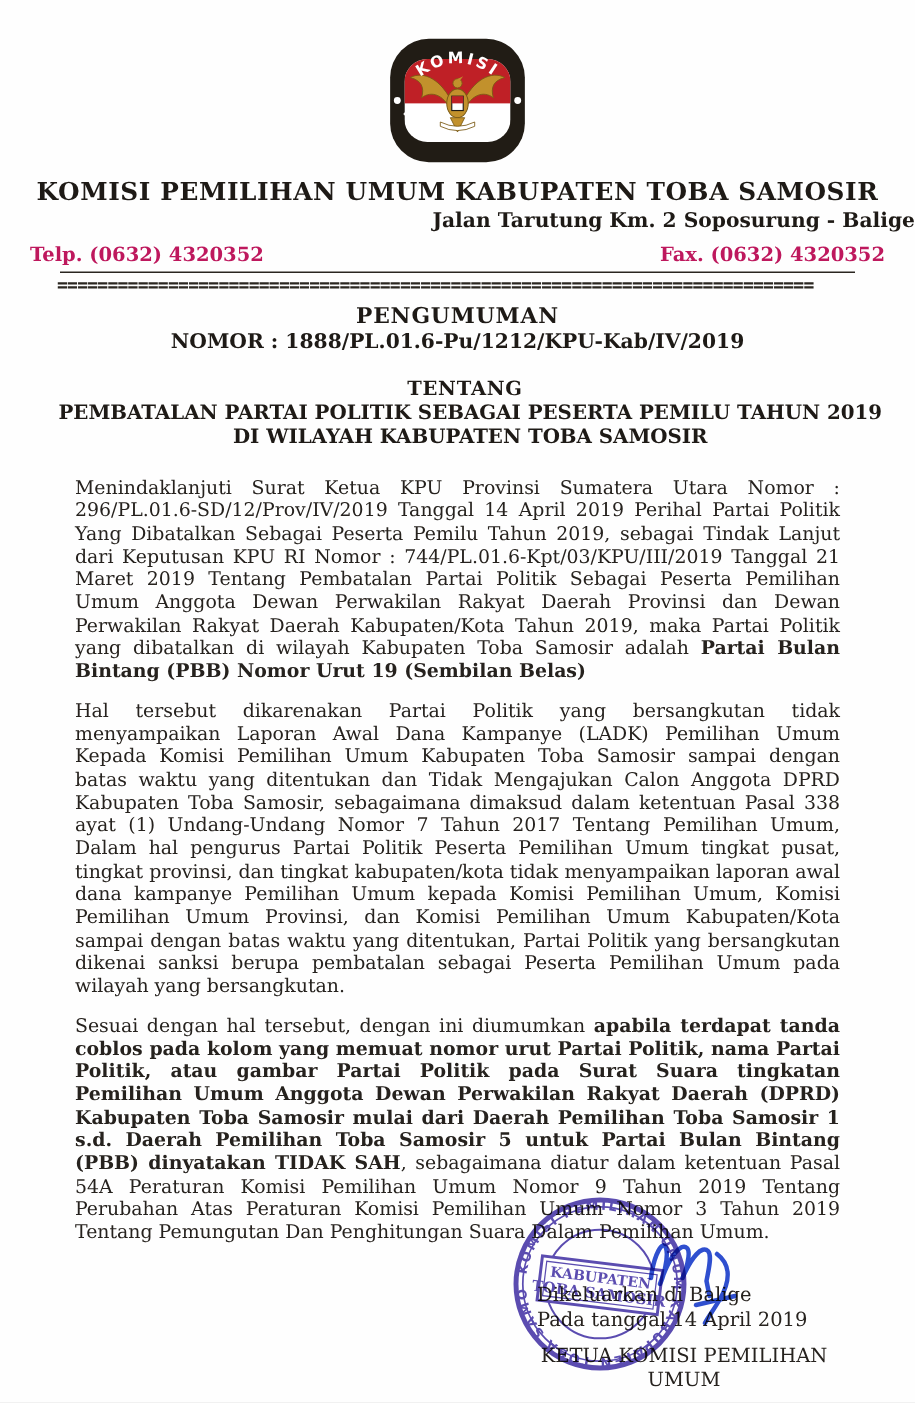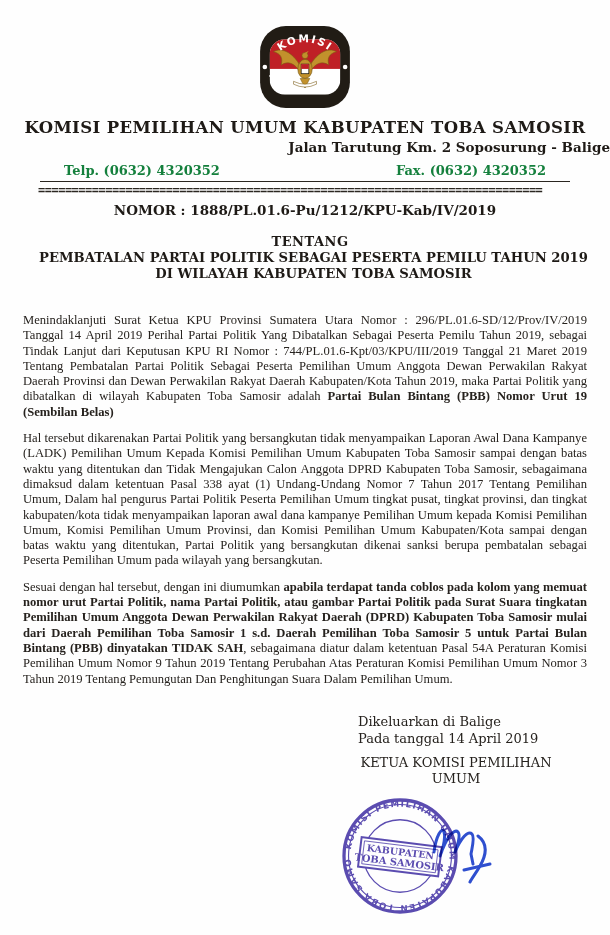--- a/index.html
+++ b/index.html
@@ -14,38 +14,38 @@
   }
   
   .logo-wrap{display:flex;justify-content:center;padding-top:24px;}
   .org-name{
     text-align:center;font-weight:bold;font-size:16.5px;letter-spacing:.4px;
     margin-top:8px;color:#1e1a16;
   }
   .org-addr{text-align:right;font-weight:bold;font-size:13.5px;margin-top:2px;color:#1e1a16;}
   .contact-row{
     display:flex;justify-content:space-between;
-    padding:0 64px;margin-top:8px;
-    font-weight:bold;font-size:13px;color:#15803d;
+    padding:0 20px;margin-top:8px;
+    font-weight:bold;font-size:13px;color:#be185d;
   }
   .head-rule{height:1px;background:#2a2620;margin:3px 40px 0 40px;}
   .equals-line{
     margin:0 38px;white-space:nowrap;overflow:hidden;
     font-family:"DejaVu Sans Mono","Liberation Mono",monospace;
     font-weight:bold;font-size:12px;letter-spacing:-0.5px;color:#2a2620;
     line-height:12px;padding-top:2px;
   }
   
   .title-block{text-align:center;margin-top:6px;color:#1e1a16;}
   .t-heading{font-weight:bold;font-size:14.5px;letter-spacing:.6px;}
   .t-number{font-weight:bold;font-size:13.5px;margin-top:1px;}
   .t-about{font-weight:bold;font-size:13px;margin-top:16px;letter-spacing:.5px;padding-left:10px;}
   .t-subj{font-weight:bold;font-size:13.2px;margin-top:1px;padding-left:17px;}
   
-  .doc-body{padding:0 23px;margin-top:32px;font-family:Liberation Serif, serif;}
+  .doc-body{padding:0 50px;margin-top:18px;}
   .doc-body p{
     margin:0 0 11px 0;
     font-size:12.6px;line-height:15.3px;
     text-align:justify;
   }
   .doc-body b{font-weight:bold;}
   
   .closing{margin:26px 0 0 358px;font-size:13px;line-height:17px;}
   .signer{margin:8px 0 0 340px;width:232px;text-align:center;font-size:13px;line-height:16px;}
   
@@ -109,20 +109,21 @@
 
   <div class="contact-row">
     <span>Telp. (0632) 4320352</span>
     <span>Fax. (0632) 4320352</span>
   </div>
 
   <div class="head-rule"></div>
   <div class="equals-line">===========================================================================</div>
 
   <div class="title-block">
+    <div class="t-heading">PENGUMUMAN</div>
     <div class="t-number">NOMOR : 1888/PL.01.6-Pu/1212/KPU-Kab/IV/2019</div>
     <div class="t-about">TENTANG</div>
     <div class="t-subj">PEMBATALAN PARTAI POLITIK SEBAGAI PESERTA PEMILU TAHUN 2019</div>
     <div class="t-subj">DI WILAYAH KABUPATEN TOBA SAMOSIR</div>
   </div>
 
   <div class="doc-body">
     <p><span>Menindaklanjuti Surat Ketua KPU Provinsi Sumatera Utara Nomor : 296/PL.01.6-SD/12/Prov/IV/2019 Tanggal 14 April 2019 Perihal Partai Politik Yang Dibatalkan Sebagai Peserta Pemilu Tahun 2019, sebagai Tindak Lanjut dari Keputusan KPU RI Nomor : 744/PL.01.6-Kpt/03/KPU/III/2019 Tanggal 21 Maret 2019 Tentang Pembatalan Partai Politik Sebagai Peserta Pemilihan Umum Anggota Dewan Perwakilan Rakyat Daerah Provinsi dan Dewan Perwakilan Rakyat Daerah Kabupaten/Kota Tahun 2019, maka Partai Politik yang dibatalkan di wilayah Kabupaten Toba Samosir adalah </span><b>Partai Bulan Bintang (PBB) Nomor Urut 19 (Sembilan Belas)</b></p>
     <p>Hal tersebut dikarenakan Partai Politik yang bersangkutan tidak menyampaikan Laporan Awal Dana Kampanye (LADK) Pemilihan Umum Kepada Komisi Pemilihan Umum Kabupaten Toba Samosir sampai dengan batas waktu yang ditentukan dan Tidak Mengajukan Calon Anggota DPRD Kabupaten Toba Samosir, sebagaimana dimaksud dalam ketentuan Pasal 338 ayat (1) Undang-Undang Nomor 7 Tahun 2017 Tentang Pemilihan Umum, Dalam hal pengurus Partai Politik Peserta Pemilihan Umum tingkat pusat, tingkat provinsi, dan tingkat kabupaten/kota tidak menyampaikan laporan awal dana kampanye Pemilihan Umum kepada Komisi Pemilihan Umum, Komisi Pemilihan Umum Provinsi, dan Komisi Pemilihan Umum Kabupaten/Kota sampai dengan batas waktu yang ditentukan, Partai Politik yang bersangkutan dikenai sanksi berupa pembatalan sebagai Peserta Pemilihan Umum pada wilayah yang bersangkutan.</p>
     <p><span>Sesuai dengan hal tersebut, dengan ini diumumkan </span><b>apabila terdapat tanda coblos pada kolom yang memuat nomor urut Partai Politik, nama Partai Politik, atau gambar Partai Politik pada Surat Suara tingkatan Pemilihan Umum Anggota Dewan Perwakilan Rakyat Daerah (DPRD) Kabupaten Toba Samosir mulai dari Daerah Pemilihan Toba Samosir 1 s.d. Daerah Pemilihan Toba Samosir 5 untuk Partai Bulan Bintang (PBB) dinyatakan TIDAK SAH</b><span>, sebagaimana diatur dalam ketentuan Pasal 54A Peraturan Komisi Pemilihan Umum Nomor 9 Tahun 2019 Tentang Perubahan Atas Peraturan Komisi Pemilihan Umum Nomor 3 Tahun  2019 Tentang Pemungutan Dan Penghitungan Suara Dalam Pemilihan Umum.</span></p>

